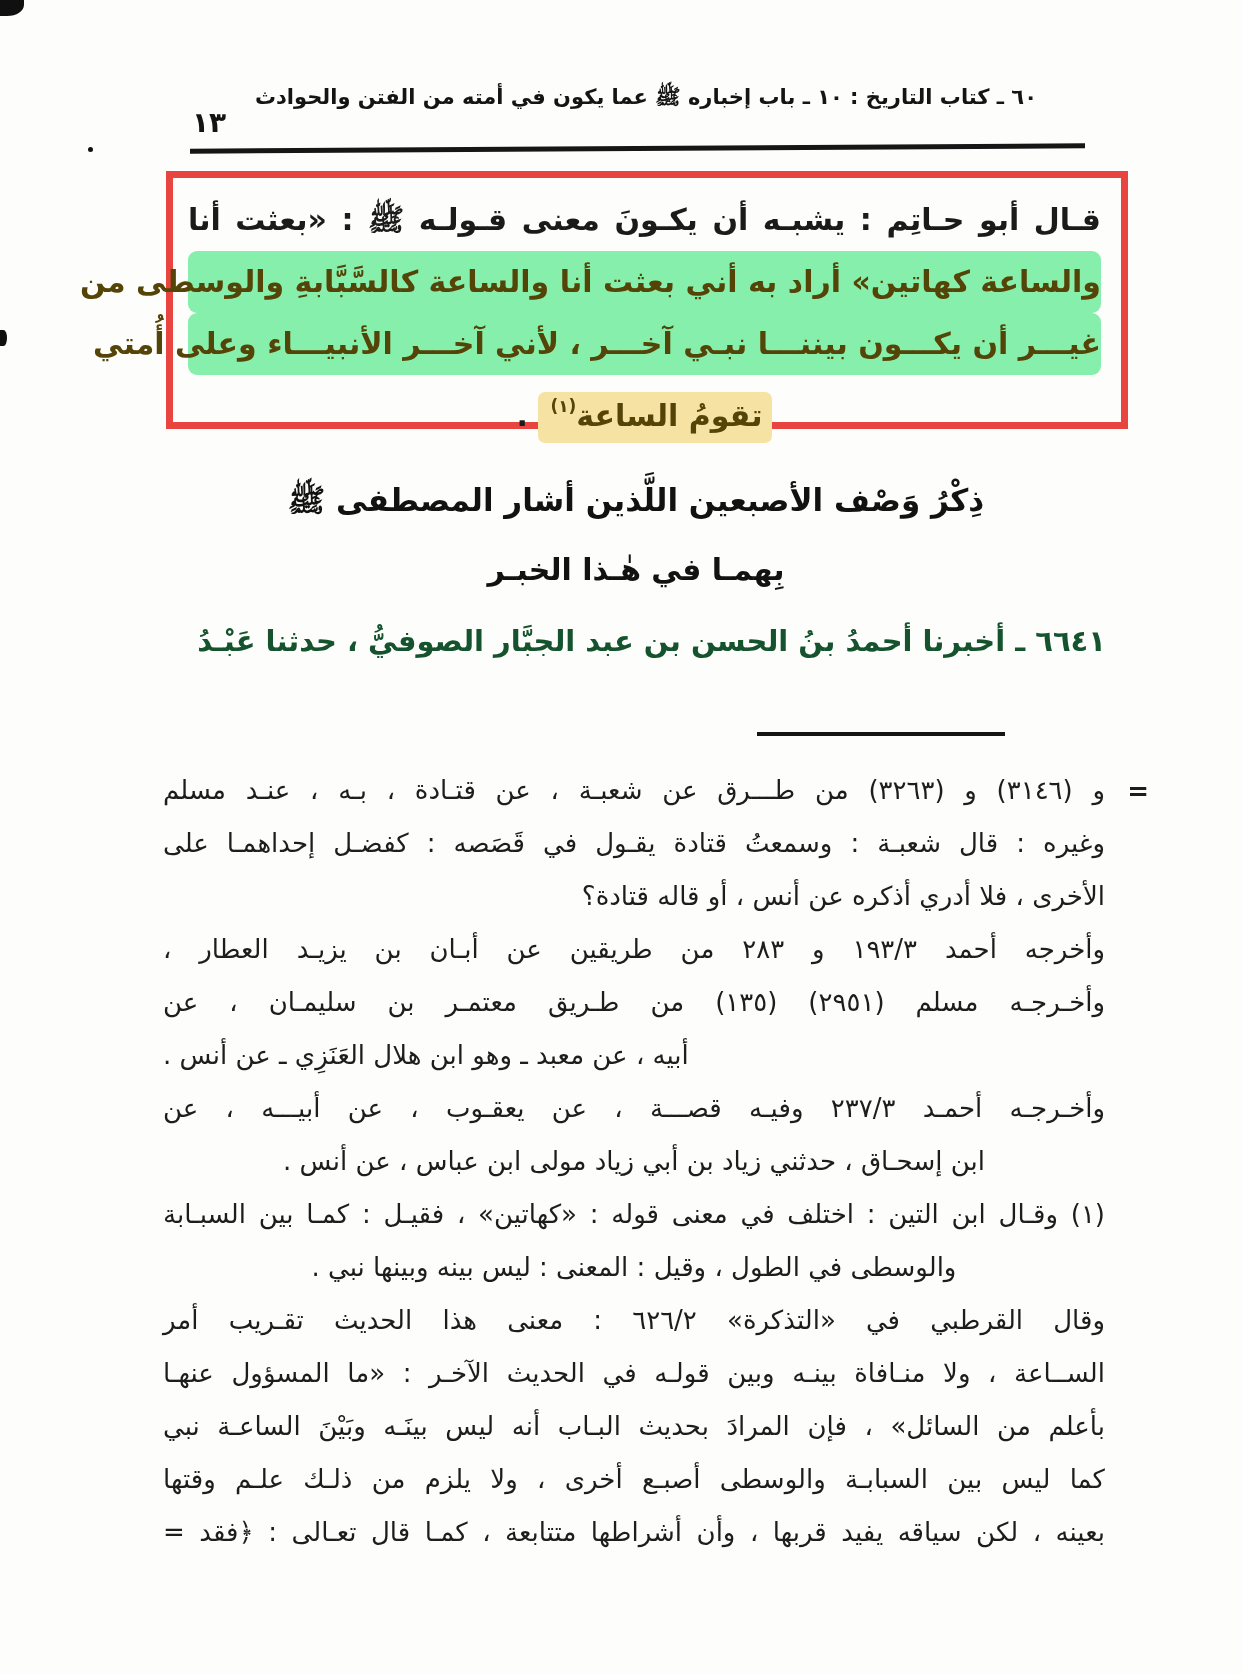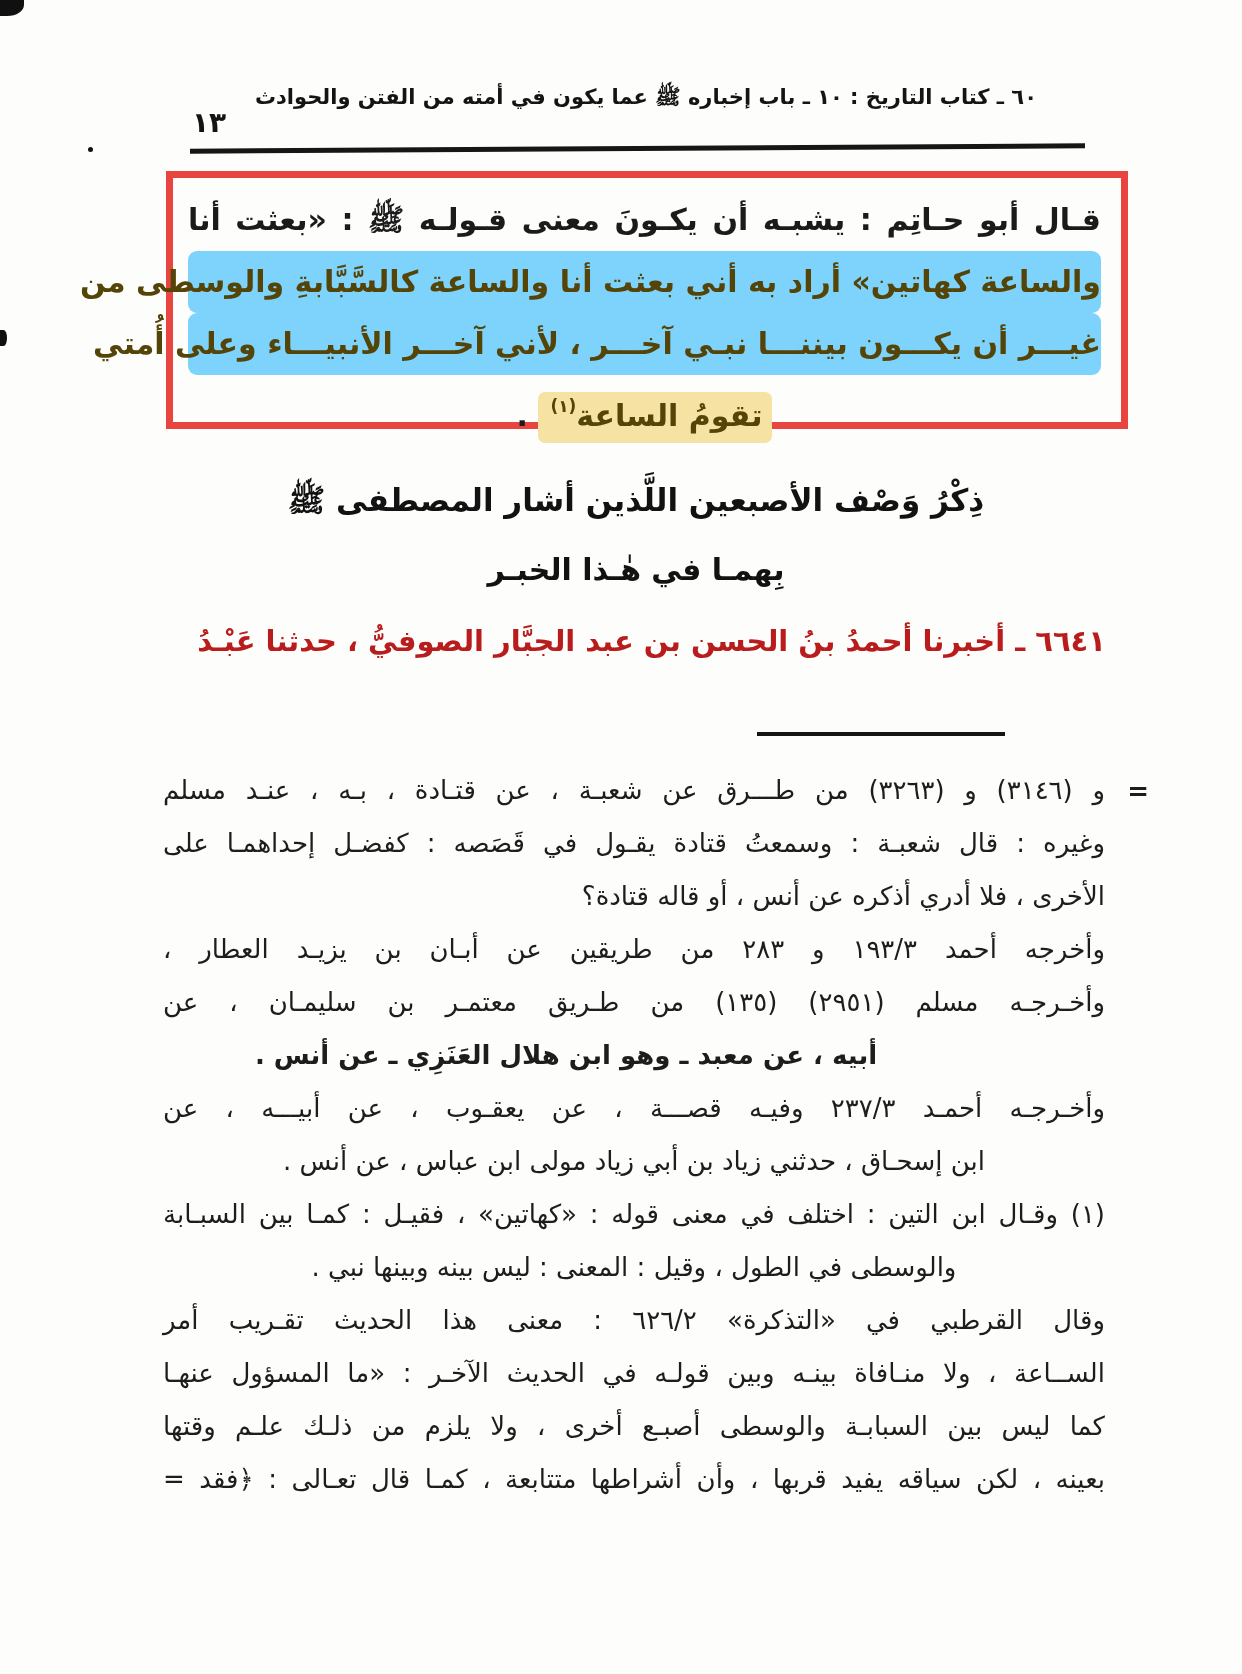--- a/index.html
+++ b/index.html
@@ -19,41 +19,41 @@
   #header-title{top:84px;right:205px;font-size:21px;font-weight:bold;color:#141414;}
   #page-number{top:106px;left:192px;font-size:28px;font-weight:bold;color:#141414;}
   #header-rule{top:146px;left:190px;width:895px;height:5px;background:#161616;transform:rotate(-0.35deg);}
   
   #quote-box{left:166px;top:171px;width:962px;height:258px;border:7px solid #e94540;box-sizing:border-box;}
   #quote-box .inner{padding:11px 20px 0 15px;}
   .qline{
     direction:rtl;height:62px;line-height:62px;font-size:30px;font-weight:bold;
     color:#1b1b1b;text-align:justify;text-align-last:justify;white-space:nowrap;
   }
-  .qline.hl{background:#7dd3fc;border-radius:9px;color:#554407;}
+  .qline.hl{background:#86efac;border-radius:9px;color:#554407;}
   .qline.last{text-align:left;text-align-last:center;}
   .hl-chip{background:#f6e2a2;border-radius:7px;color:#554407;padding:6px 10px 10px 12px;}
   sup.fnref{font-size:17px;font-weight:bold;vertical-align:14px;letter-spacing:1px;}
   .tail{color:#1b1b1b;font-weight:bold;}
   
   .heading{left:166px;width:940px;text-align:center;direction:rtl;font-weight:bold;color:#121212;}
   #heading-line1{top:482px;font-size:31px;}
   #heading-line2{top:552px;font-size:30px;}
   #hadith-line{
     top:624px;left:200px;width:906px;direction:rtl;font-size:29px;font-weight:bold;
-    text-align:justify;text-align-last:justify;white-space:nowrap;color:#b91c1c;
+    text-align:justify;text-align-last:justify;white-space:nowrap;color:#14532d;
   }
   
   #footnote-divider{top:732px;left:757px;width:248px;height:4px;background:#151515;}
   #footnotes{top:764px;left:163px;width:942px;direction:rtl;font-size:26px;color:#1d1d1d;}
   .fline{height:53px;line-height:53px;white-space:nowrap;}
   .fline.j{text-align:justify;text-align-last:justify;}
   .fline.l{text-align:right;}
   .fline.c{text-align:center;}
-  .fline.ind{text-align:center;padding-right:136px;font-weight:bold;}
+  .fline.ind{text-align:left;padding-right:136px;}
   #cont-marker{position:absolute;right:-44px;top:12px;font-size:26px;font-weight:bold;}
 </style>
 </head>
 <body>
 
 <div class="abs artifact" id="corner-mark"></div>
 <div class="abs artifact" id="edge-mark"></div>
 <div class="abs artifact" id="speck"></div>
 
 <div class="abs rtl" id="header-title">٦٠ ـ كتاب التاريخ : ١٠ ـ باب إخباره ﷺ عما يكون في أمته من الفتن والحوادث</div>
@@ -82,15 +82,16 @@
   <div class="fline l">الأخرى ، فلا أدري أذكره عن أنس ، أو قاله قتادة؟</div>
   <div class="fline j">وأخرجه أحمد ١٩٣/٣ و ٢٨٣ من طريقين عن أبـان بن يزيـد العطار ،</div>
   <div class="fline j">وأخـرجـه مسلم (٢٩٥١) (١٣٥) من طـريق معتمـر بن سليمـان ، عن</div>
   <div class="fline ind">أبيه ، عن معبد ـ وهو ابن هلال العَنَزِي ـ عن أنس .</div>
   <div class="fline j">وأخـرجـه أحمـد ٢٣٧/٣ وفيـه قصـــة ، عن يعقـوب ، عن أبيـــه ، عن</div>
   <div class="fline c">ابن إسحـاق ، حدثني زياد بن أبي زياد مولى ابن عباس ، عن أنس .</div>
   <div class="fline j">(١) وقـال ابن التين : اختلف في معنى قوله : «كهاتين» ، فقيـل : كمـا بين السبـابة</div>
   <div class="fline c">والوسطى في الطول ، وقيل : المعنى : ليس بينه وبينها نبي .</div>
   <div class="fline j">وقال القرطبي في «التذكرة» ٦٢٦/٢ : معنى هذا الحديث تقـريب أمر</div>
   <div class="fline j">الســاعة ، ولا منـافاة بينـه وبين قولـه في الحديث الآخـر : «ما المسؤول عنهـا</div>
+  <div class="fline j">بأعلم من السائل» ، فإن المرادَ بحديث البـاب أنه ليس بينَـه وبَيْنَ الساعـة نبي</div>
   <div class="fline j">كما ليس بين السبابـة والوسطى أصبـع أخرى ، ولا يلزم من ذلـك علـم وقتها</div>
   <div class="fline j">بعينه ، لكن سياقه يفيد قربها ، وأن أشراطها متتابعة ، كمـا قال تعـالى : ﴿فقد =</div>
 </div>
 
 </body></html>

